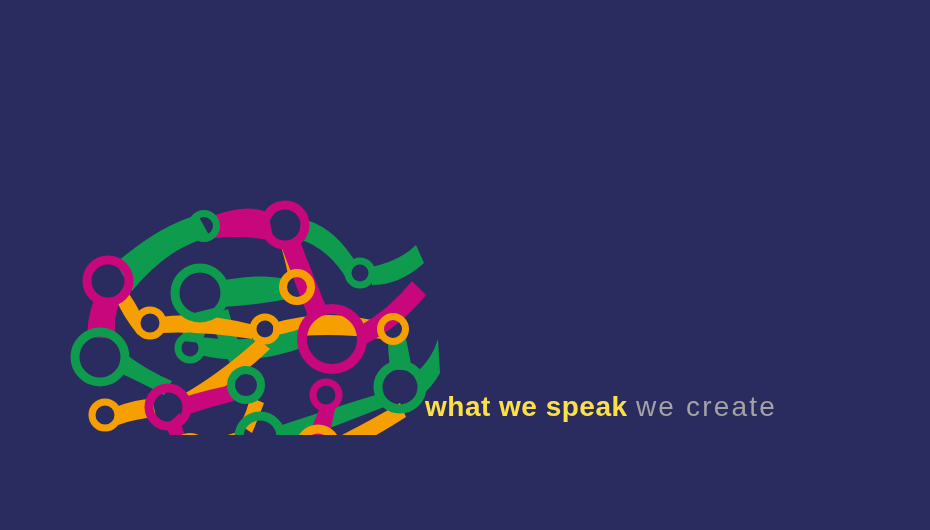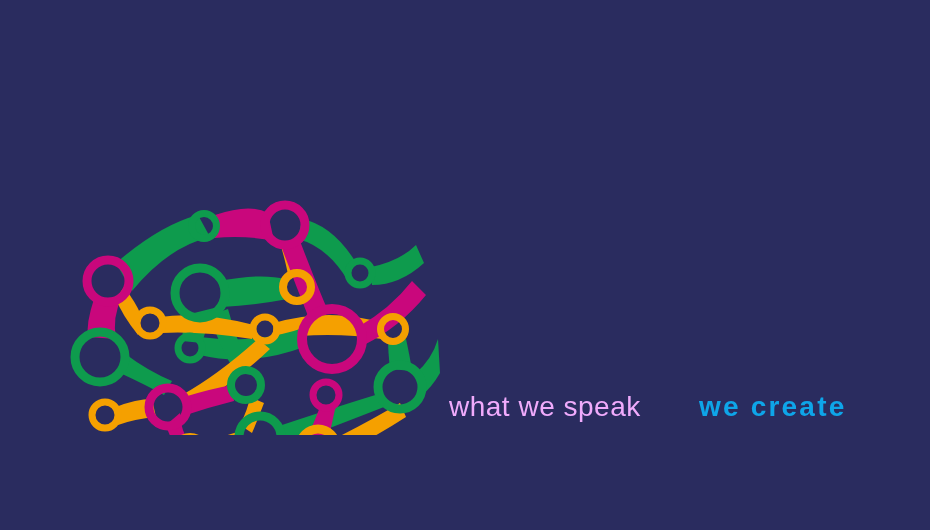--- a/index.html
+++ b/index.html
@@ -25,30 +25,28 @@
   #tagline {
     position: absolute;
     left: 425px;
     top: 390px;
     white-space: nowrap;
     font-size: 28px;
     line-height: 34px;
     letter-spacing: 0.3px;
   }
   .tag-light {
-    color: #f0abfc;
-    font-weight: 400;
+    color: #fde047;
+    font-weight: 700;
     letter-spacing: 0.5px;
-    margin-left: 24px;
   }
   .tag-bold {
-    color: #0ea5e9;
-    font-weight: bold;
+    color: #a3a3a3;
+    font-weight: normal;
     letter-spacing: 2.2px;
-    margin-left: 26px;
   }
 </style>
 </head>
 <body>
 
 <div id="stage">
 
   <div id="brain-logo">
     <svg viewBox="0 0 380 340" width="380" height="340" xmlns="http://www.w3.org/2000/svg">
       <defs>

